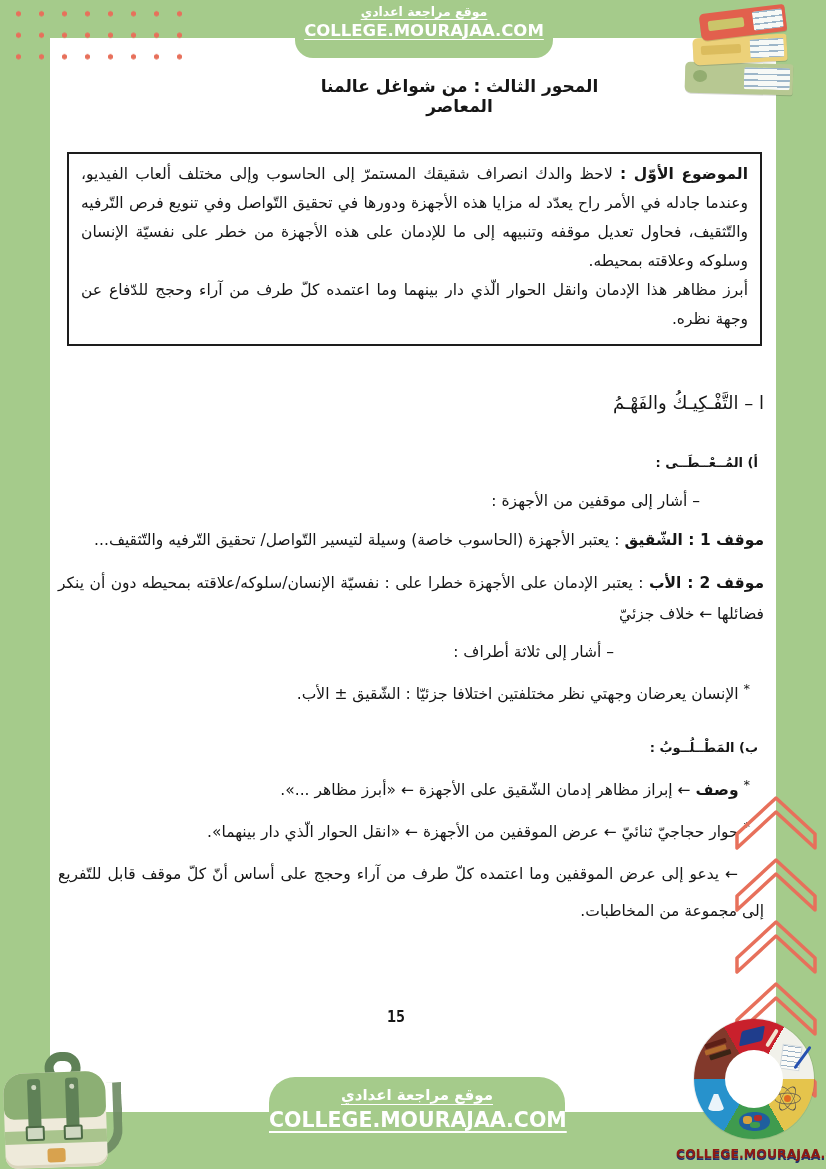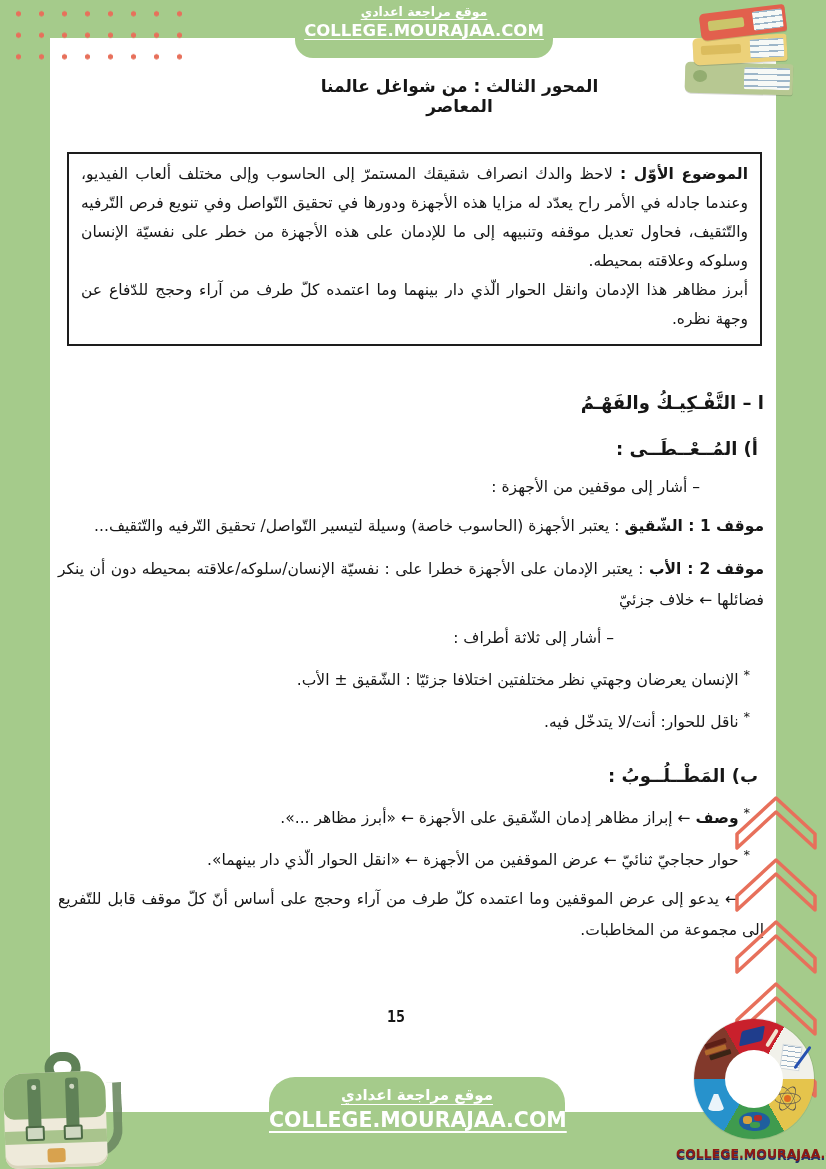--- a/index.html
+++ b/index.html
@@ -45,30 +45,30 @@
   .book-green{top:57px; left:1px; width:108px; height:31px; background:#b7c892; transform:rotate(1.5deg); z-index:1;}
   .book-green .pages{width:46px; height:22px;}
   .book-green .blabel{background:#8faa6d; width:14px; height:12px; border-radius:50%;}
 
   
   .doc-title{position:absolute; top:76px; left:287px; width:345px; text-align:center;
              font-size:17px; font-weight:bold; direction:rtl; z-index:2;}
   .subject-box{position:absolute; top:152px; left:67px; width:695px; border:2px solid #1d1d1d; background:#fff;
                padding:6px 12px 10px; direction:rtl; text-align:justify; font-size:15.5px; line-height:29px; z-index:2;}
   .content{position:absolute; top:383px; right:62px; left:58px; direction:rtl; font-size:15.5px; line-height:24px; z-index:2;}
-  .sec-heading{font-size:18px; font-weight:bold; margin:8px 0 12px;}
-  .part-title{font-size:18px; font-weight:bold; margin:22px 6px 0 0;}
+  .sec-heading{font-size:18px; font-weight:normal; margin:8px 0 12px;}
+  .part-title{font-size:13px; font-weight:bold; margin:36px 6px 0 0;}
   .dash-intro{margin:14px 64px 0 0;}
   .pos-par{margin:12px 0 0; text-align:justify; line-height:31px;}
   .parties{margin:10px 150px 0 0;}
   .bullet{margin:13px 14px 0 0;}
   .star{display:inline-block; vertical-align:6px; font-size:13px;}
   .b-line1{margin:18px 34px 0 0;}
   .part-b{margin-top:30px;}
-  .conclusion{margin:12px 0 0; text-align:justify; text-indent:26px; line-height:31px;}
+  .conclusion{margin:12px 0 0; text-align:justify; text-indent:26px; line-height:37px;}
   .pagenum{position:absolute; top:1008px; left:358px; width:76px; text-align:center;
            font-size:15px; font-weight:bold; z-index:2; font-family:"DejaVu Sans Mono","DejaVu Sans",monospace;}
 
   
   .chev{position:absolute; left:734px; width:84px; height:62px; color:var(--salmon); z-index:2;}
 
   
   .backpack{position:absolute; left:4px; bottom:1px; width:120px; height:118px; transform:rotate(-2deg); z-index:6;}
   .bp-handle{position:absolute; top:2px; left:42px; width:36px; height:32px; border:9px solid #5f8157; border-radius:18px;}
   .bp-side{position:absolute; top:34px; right:2px; width:28px; height:74px; border:9px solid #6d8a63;
@@ -158,21 +158,20 @@
   <div class="part-title">أ) المُــعْــطَــى :</div>
   <div class="dash-intro">– أشار إلى موقفين من الأجهزة :</div>
 
   <p class="pos-par"><b>موقف 1 : </b><b>الشّقيق</b><span> : يعتبر الأجهزة (الحاسوب خاصة) وسيلة لتيسير التّواصل/ تحقيق التّرفيه والتّثقيف...</span></p>
 
   <p class="pos-par"><b>موقف 2 : </b><b>الأب</b><span> : يعتبر الإدمان على الأجهزة خطرا على : نفسيّة الإنسان/سلوكه/علاقته بمحيطه دون أن ينكر فضائلها ← خلاف جزئيّ</span></p>
 
   <div class="parties">– أشار إلى ثلاثة أطراف :</div>
 
   <div class="bullet"><span class="star">*</span> <span>الإنسان يعرضان وجهتي نظر مختلفتين اختلافا جزئيّا : الشّقيق ± الأب.</span></div>
-  <div class="bullet"><span class="star">*</span> <span>ناقل للحوار: أنت/لا يتدخّل فيه.</span></div>
 
   <div class="part-title part-b">ب) المَطْــلُــوبُ :</div>
 
   <div class="bullet"><span class="star">*</span> <b>وصف</b><span> ← إبراز مظاهر إدمان الشّقيق على الأجهزة ← «أبرز مظاهر ...».</span></div>
   <div class="bullet"><span class="star">*</span> <span>حوار حجاجيّ ثنائيّ ← عرض الموقفين من الأجهزة ← «انقل الحوار الّذي دار بينهما».</span></div>
 
   <p class="conclusion">← يدعو إلى عرض الموقفين وما اعتمده كلّ طرف من آراء وحجج على أساس أنّ كلّ موقف قابل للتّفريع إلى مجموعة من المخاطبات.</p>
 </div>
 
 <div class="pagenum">15</div>

